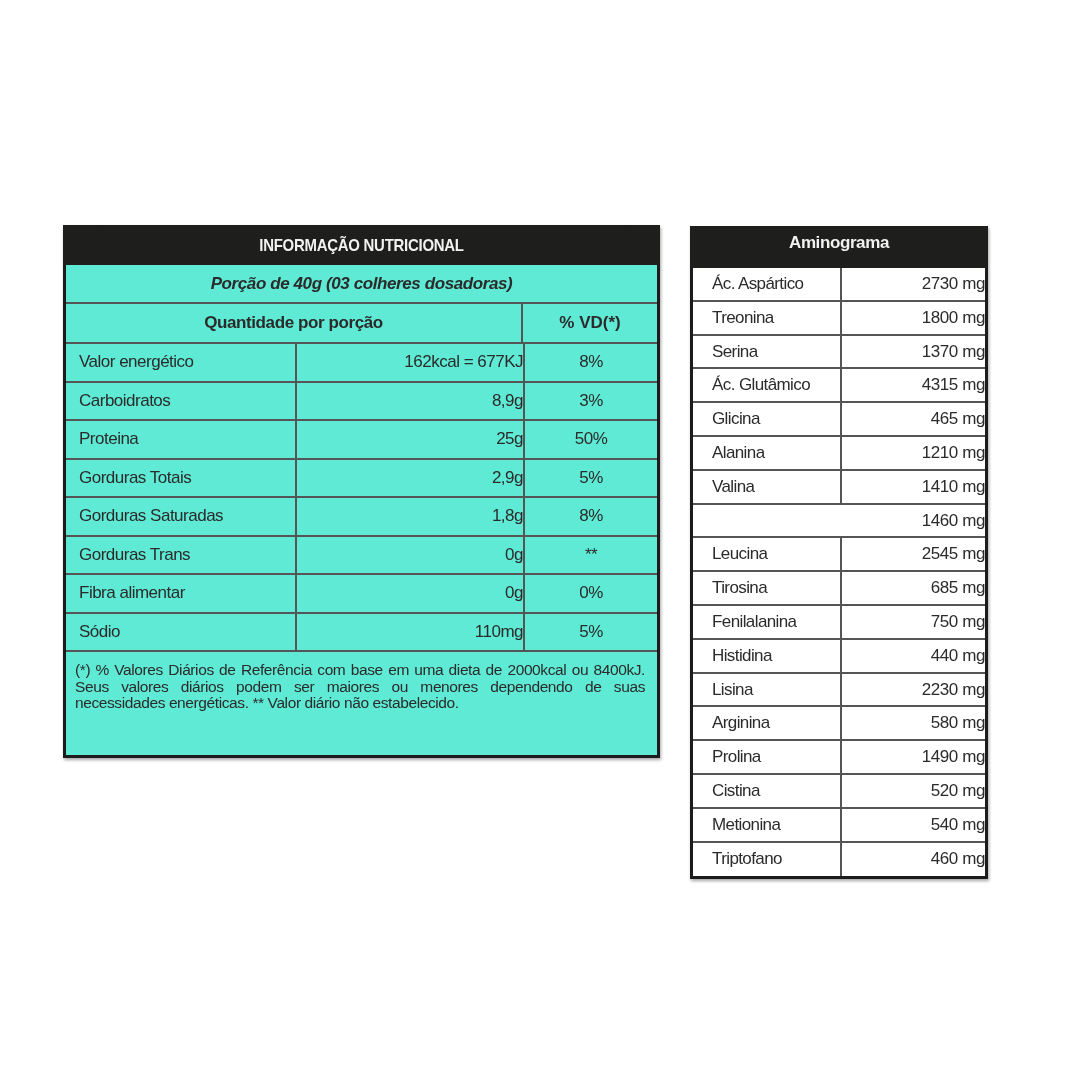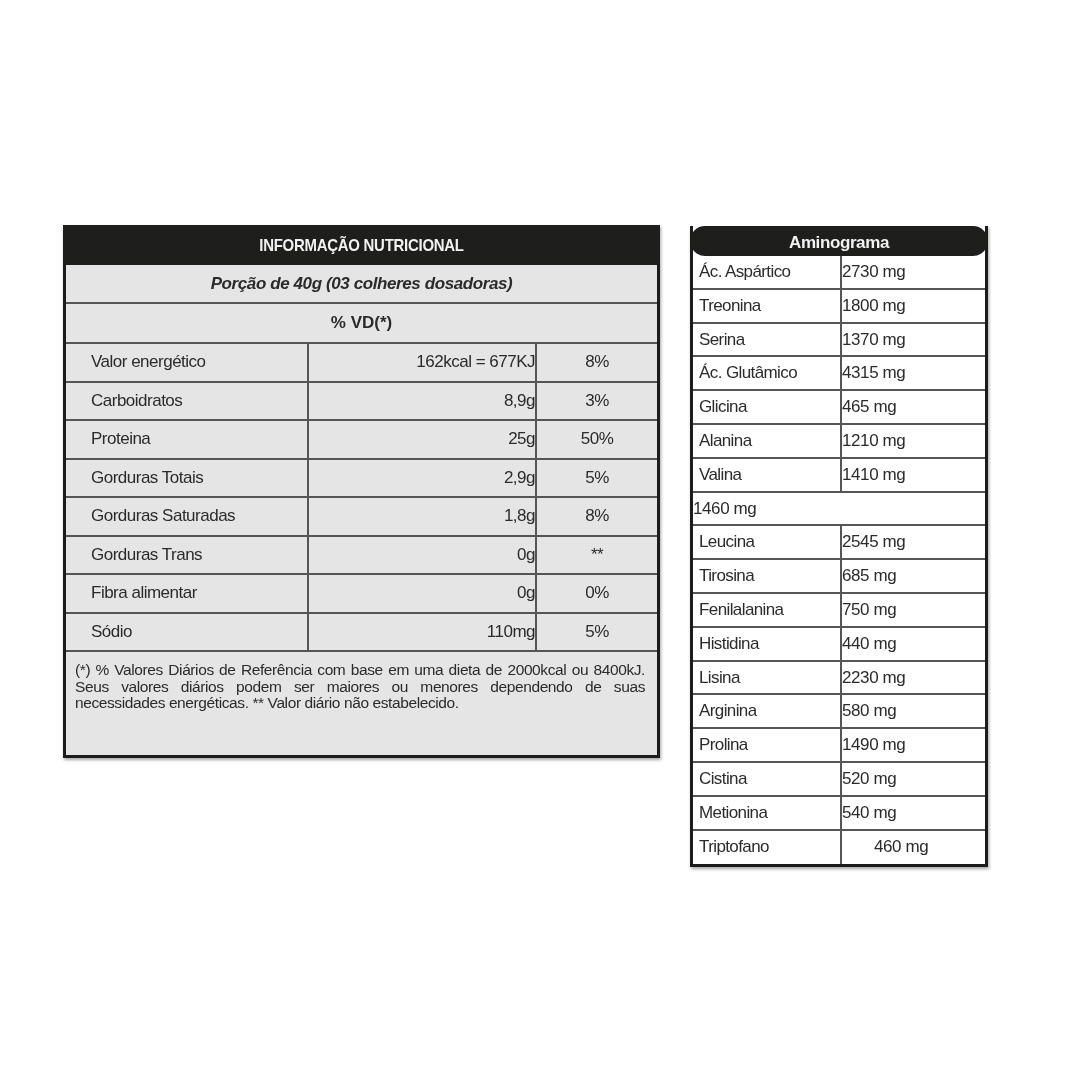--- a/index.html
+++ b/index.html
@@ -17,21 +17,21 @@
     }
     .nutri {
       position: absolute;
       left: 63px;
       top: 225px;
       width: 597px;
       border: 3px solid #1c1c1c;
       border-top: none;
       box-sizing: border-box;
       box-shadow: 1px 2px 3px rgba(0,0,0,0.35);
-      background: #e5e5e5;
+      background: #5eead4;
     }
     .nutri-title {
       background: #1e1e1c;
       color: #f2f2f2;
       height: 40px;
       line-height: 42px;
       text-align: center;
       font-weight: bold;
       font-size: 17px;
       letter-spacing: -0.3px;
@@ -75,21 +75,21 @@
       line-height: 38px;
     }
     .row {
       display: flex;
       height: 36.5px;
       border-bottom: 2px solid #555;
       font-size: 17px;
     }
     .row .c-label {
       width: 216px;
-      padding-left: 25px;
+      padding-left: 13px;
       line-height: 36px;
       border-right: 2px solid #555;
       letter-spacing: -0.5px;
     }
     .row .c-val {
       width: 226px;
       text-align: right;
       line-height: 36px;
       border-right: 2px solid #555;
       letter-spacing: -0.5px;
@@ -117,61 +117,61 @@
       width: 298px;
       border: 3px solid #1c1c1c;
       border-top: none;
       box-sizing: border-box;
       box-shadow: 1px 2px 3px rgba(0,0,0,0.35);
       background: #fff;
     }
     .amino-title {
       background: #1e1e1c;
       color: #f2f2f2;
-      height: 30px;
+      height: 42px;
       line-height: 34px;
       text-align: center;
       font-weight: bold;
       font-size: 17px;
       margin: 0 -3px;
       letter-spacing: -0.4px;
-      border-radius: 16px;
     }
     .arow {
       display: flex;
       height: 33.8px;
       border-bottom: 2px solid #555;
       font-size: 17px;
       box-sizing: border-box;
     }
     .arow:last-child { border-bottom: none; gap: 32px; }
     .arow .a-name {
       width: 149px;
-      padding-left: 6px;
+      padding-left: 19px;
       box-sizing: border-box;
       line-height: 32px;
       border-right: 2px solid #555;
       letter-spacing: -0.6px;
     }
     .arow .a-val {
       flex: 1;
-      text-align: left;
+      text-align: right;
       line-height: 32px;
       letter-spacing: -0.4px;
     }
   </style>
 </head>
 <body>
 
 <div class="nutri">
   <div class="title-wrap">
     <div class="nutri-title">INFORMAÇÃO NUTRICIONAL</div>
   </div>
   <div class="portion">Porção de 40g (03 colheres dosadoras)</div>
   <div class="hdr">
+    <div class="c-qty">Quantidade por porção</div>
     <div class="c-vd">% VD(*)</div>
   </div>
   <div id="nutri-rows">
       <div class="row">
         <div class="c-label">Valor energético</div>
         <div class="c-val">162kcal = 677KJ</div>
         <div class="c-pct">8%</div>
       </div>
       <div class="row">
         <div class="c-label">Carboidratos</div>

